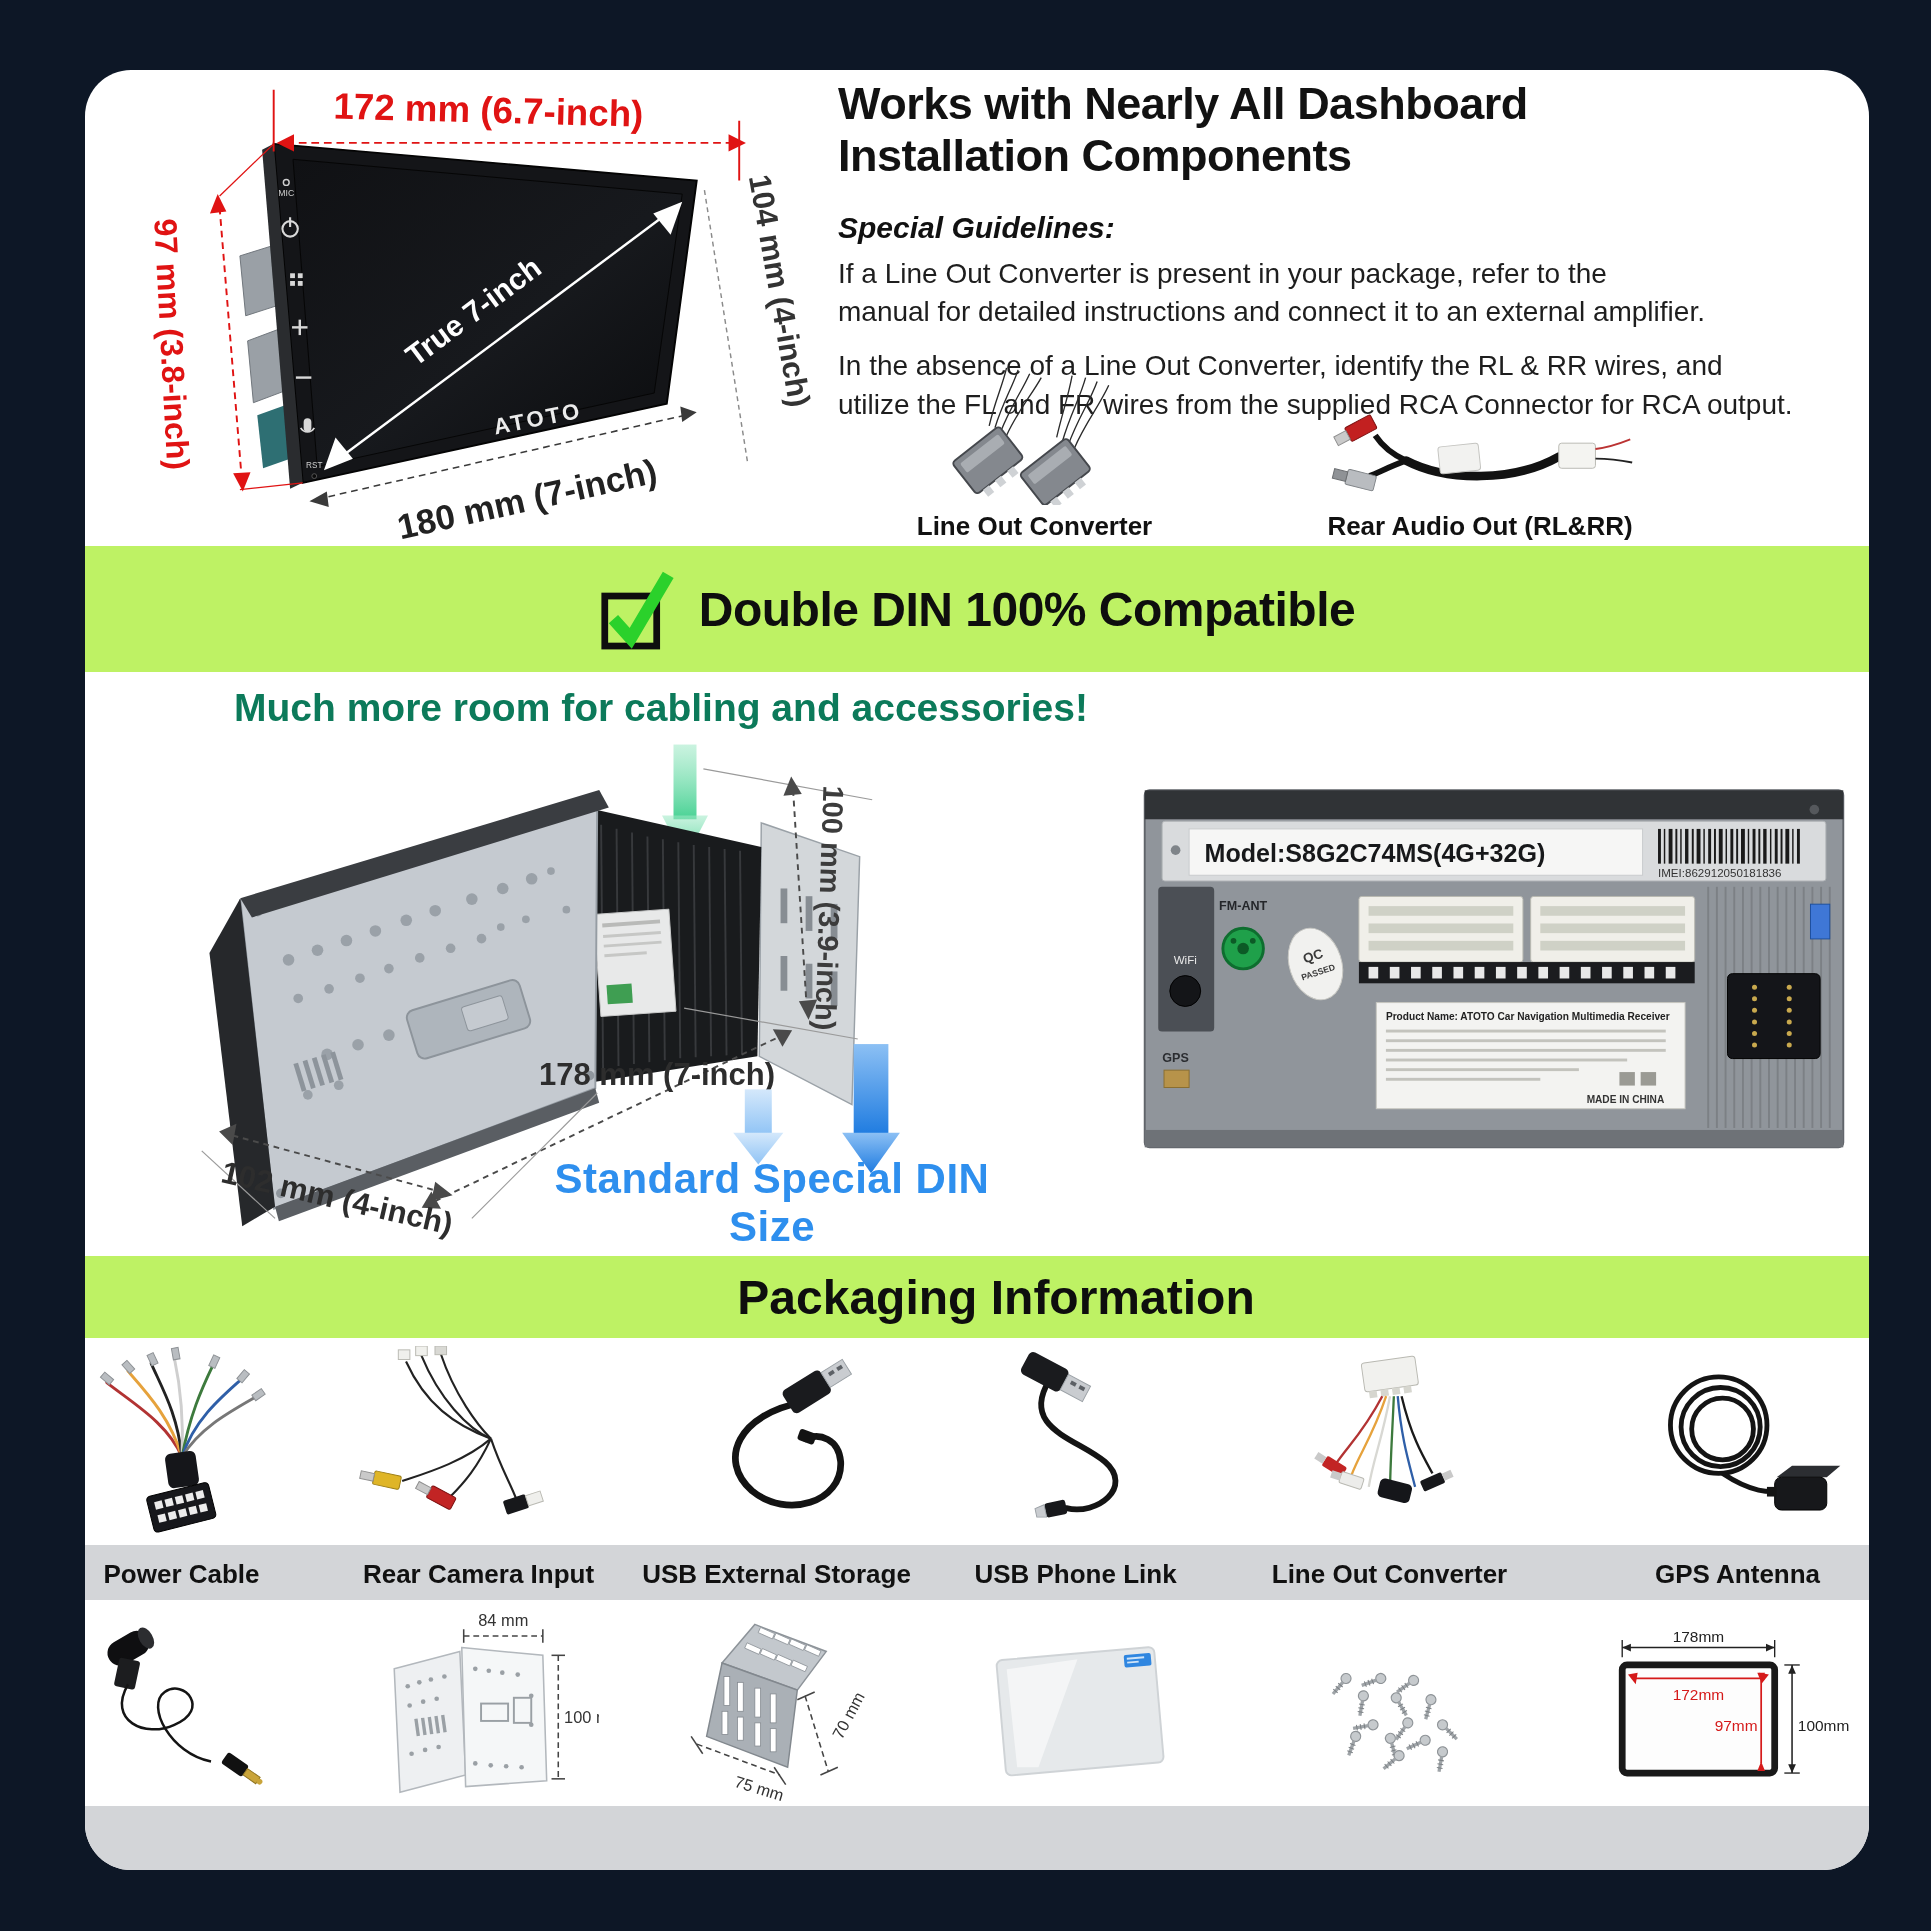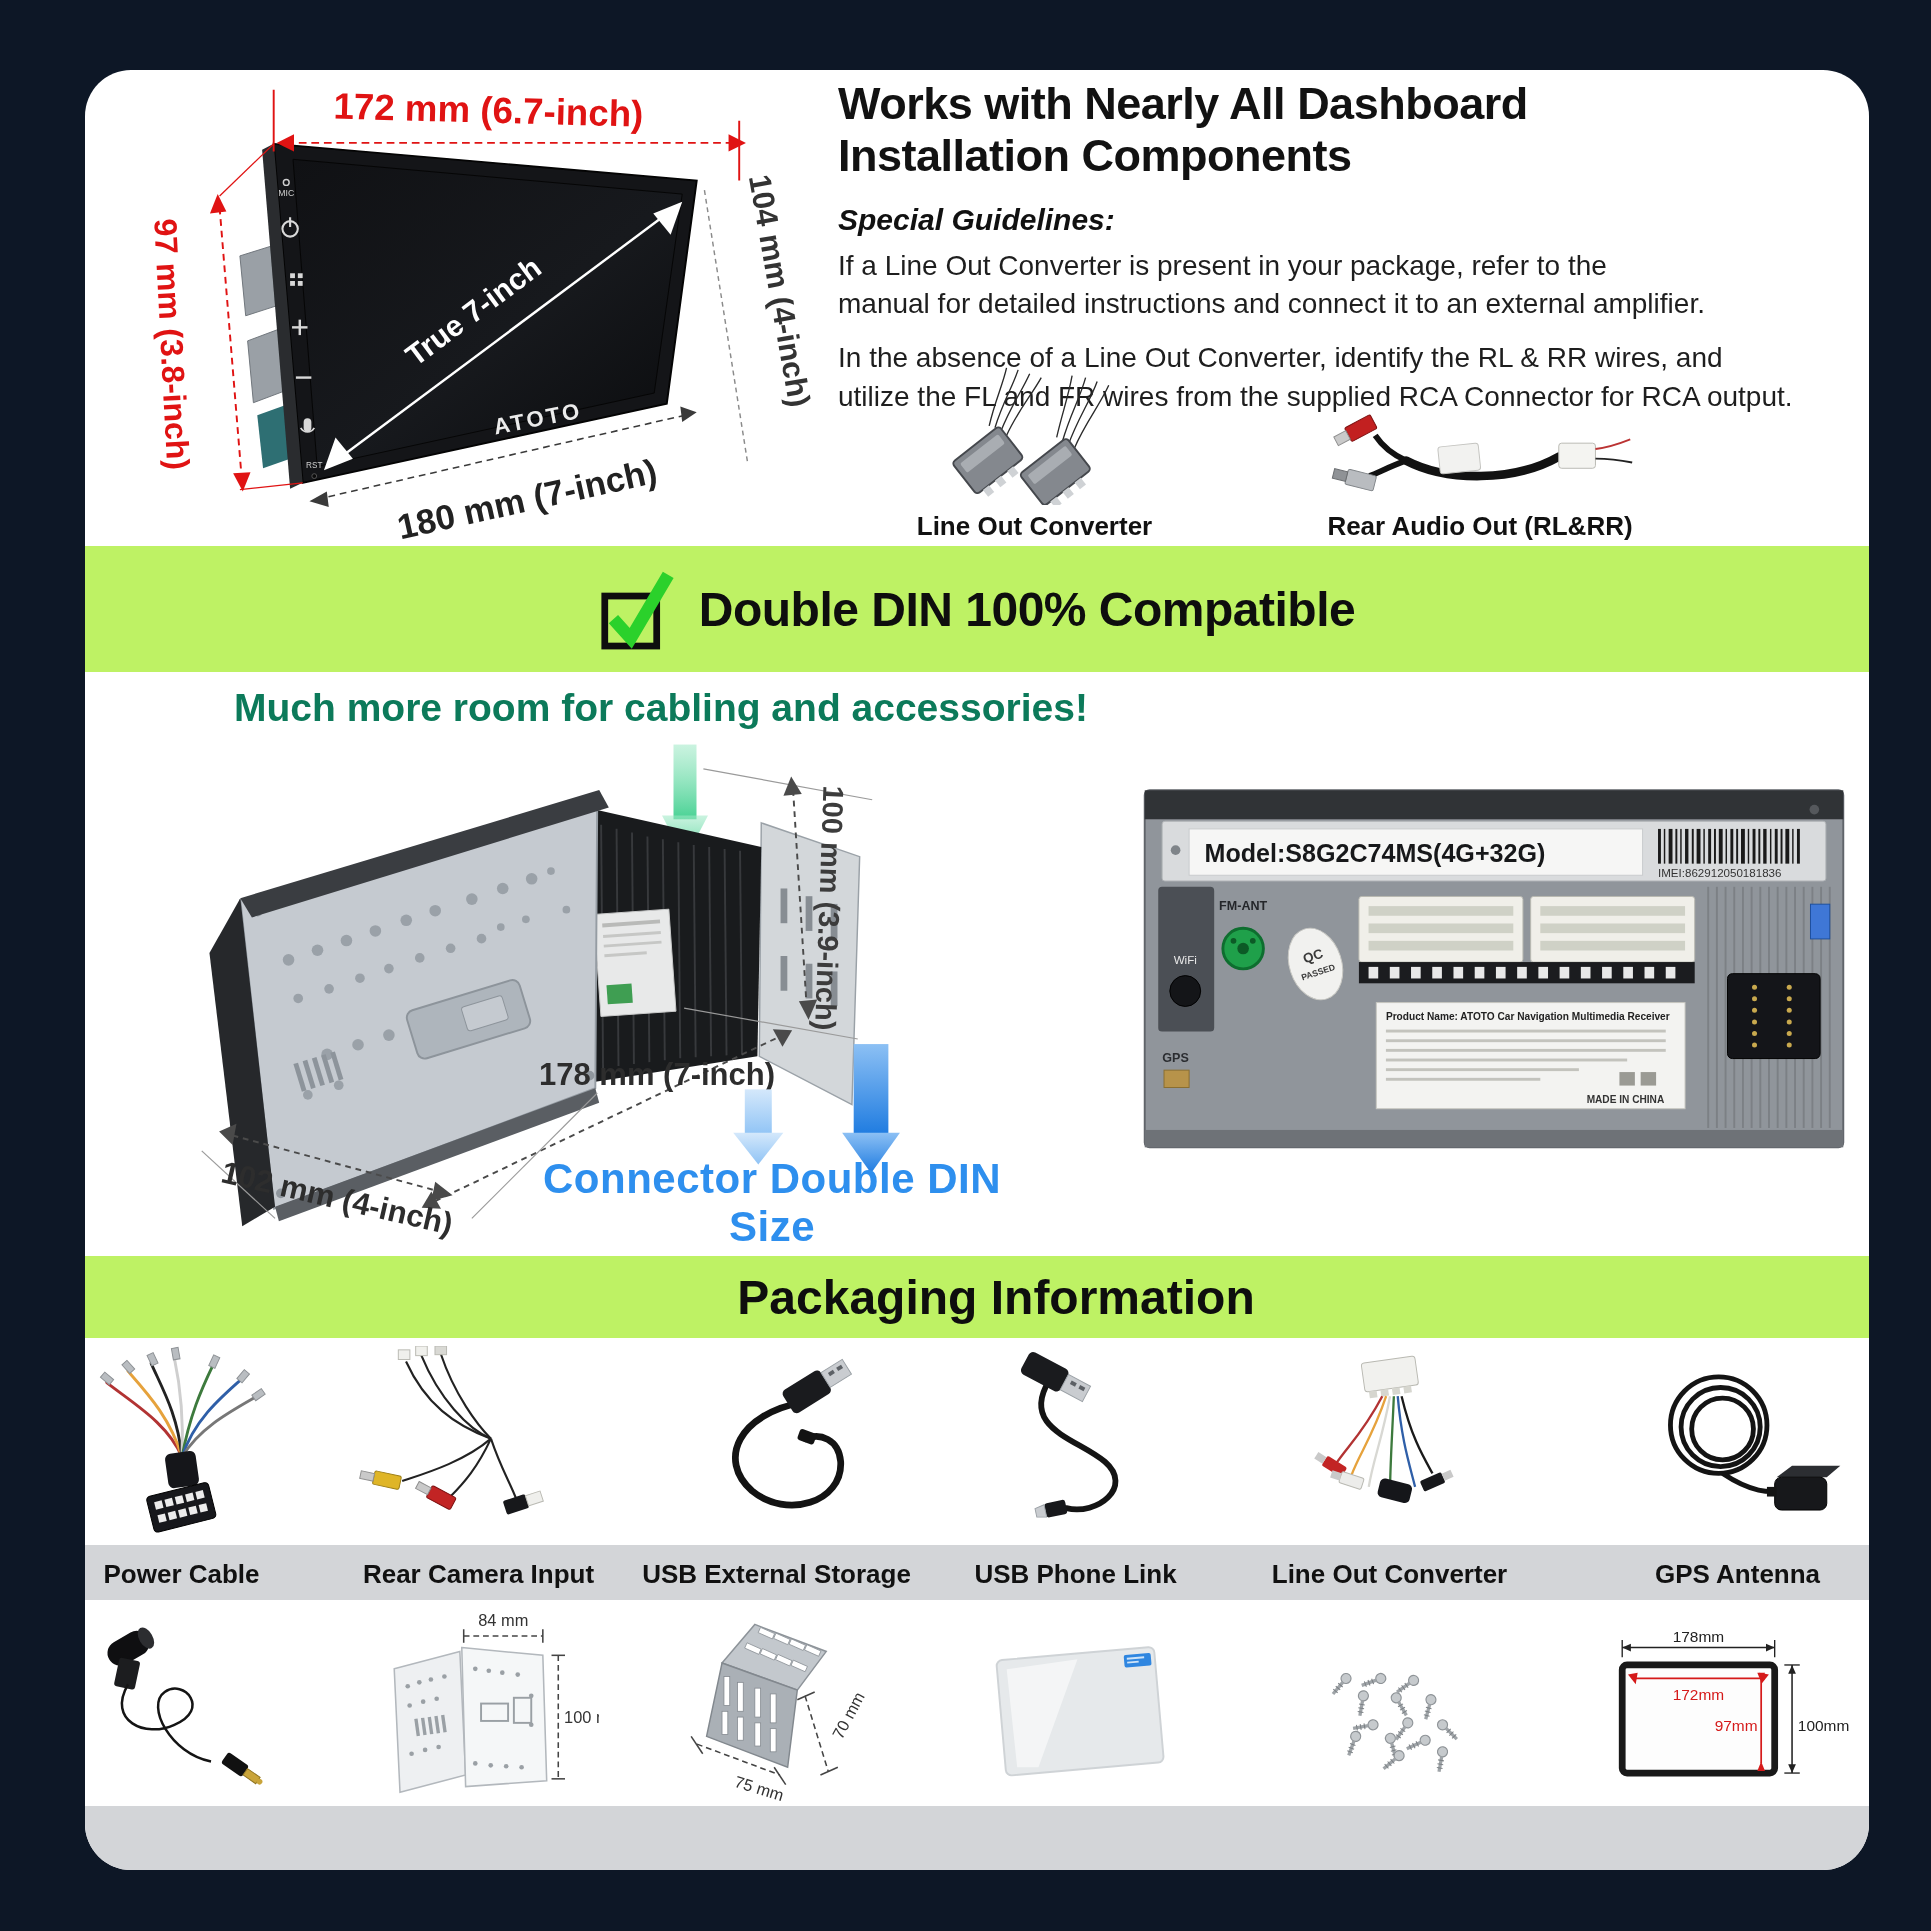--- a/index.html
+++ b/index.html
@@ -4,21 +4,21 @@
 <style>
   html,body{margin:0;padding:0;background:#0d1726;}
   *{box-sizing:border-box;}
   .stage{position:relative;width:1931px;height:1931px;background:#0d1726;font-family:"Liberation Sans","DejaVu Sans",sans-serif;overflow:hidden;}
   .card{position:absolute;left:85px;top:70px;width:1784px;height:1800px;background:#ffffff;border-radius:46px;overflow:hidden;}
   .abs{position:absolute;}
   svg text{font-family:"Liberation Sans","DejaVu Sans",sans-serif;}
   
   .introblock{position:absolute;left:753px;top:7.7px;width:1023px;color:#161616;}
   .h1{font-size:45px;line-height:1.16;font-weight:800;letter-spacing:-0.5px;color:#121212;}
-  .guidelines{margin-top:21px;font-size:30px;font-weight:700;font-style:italic;color:#111;}
+  .guidelines{margin-top:29px;font-size:30px;font-weight:700;font-style:italic;color:#111;}
   .para{margin-top:9.7px;font-size:28px;line-height:1.38;color:#1e1e1e;}
   .para + .para{margin-top:15.4px;}
   .accfig{position:absolute;display:flex;flex-direction:column;align-items:center;}
   .acclabel{font-size:26px;font-weight:700;color:#111;margin-top:5.8px;white-space:nowrap;}
   
   .banner{position:absolute;left:0;width:1784px;background:#bef264;display:flex;align-items:center;justify-content:center;}
   .banner-din{top:476px;height:126px;gap:25px;}
   .banner-din .btext{font-size:48px;font-weight:800;color:#0e0e0e;letter-spacing:-0.5px;}
   .banner-pkg{top:1186px;height:82px;padding-left:38px;}
   .banner-pkg .btext{font-size:48px;font-weight:800;color:#0e0e0e;}
@@ -313,21 +313,21 @@
       <linearGradient id="ba2" x1="0" y1="0" x2="0" y2="1">
             <stop offset="0" stop-color="#8cc0f4"></stop>
             <stop offset="1" stop-color="#1e7be0"></stop>
           </linearGradient>
     </defs>
     <rect x="33" y="55" width="28" height="48" fill="url(#ba1)"></rect>
     <polygon points="21,100 73,100 47,133" fill="url(#ba1)"></polygon>
     <rect x="146" y="8" width="36" height="95" fill="url(#ba2)"></rect>
     <polygon points="134,100 194,100 164,142" fill="url(#ba2)"></polygon>
   </svg>
-  <div class="bluetitle">Connector Double DIN Size</div>
+  <div class="bluetitle">Standard Special DIN Size</div>
 
   <svg class="abs" style="left:1052px;top:701px;" width="714" height="386" viewBox="0 0 740 400">
     <rect x="8" y="20" width="724" height="370" rx="5" fill="#90959b" stroke="#60646a" stroke-width="2"></rect>
     <rect x="8" y="20" width="724" height="30" fill="#303336"></rect>
     <rect x="8" y="372" width="724" height="18" fill="#6e7277"></rect>
 
     <g stroke="#7c8085" stroke-width="2">
       <line x1="592" y1="120" x2="592" y2="370"></line>
           <line x1="601" y1="120" x2="601" y2="370"></line>
           <line x1="610" y1="120" x2="610" y2="370"></line>

